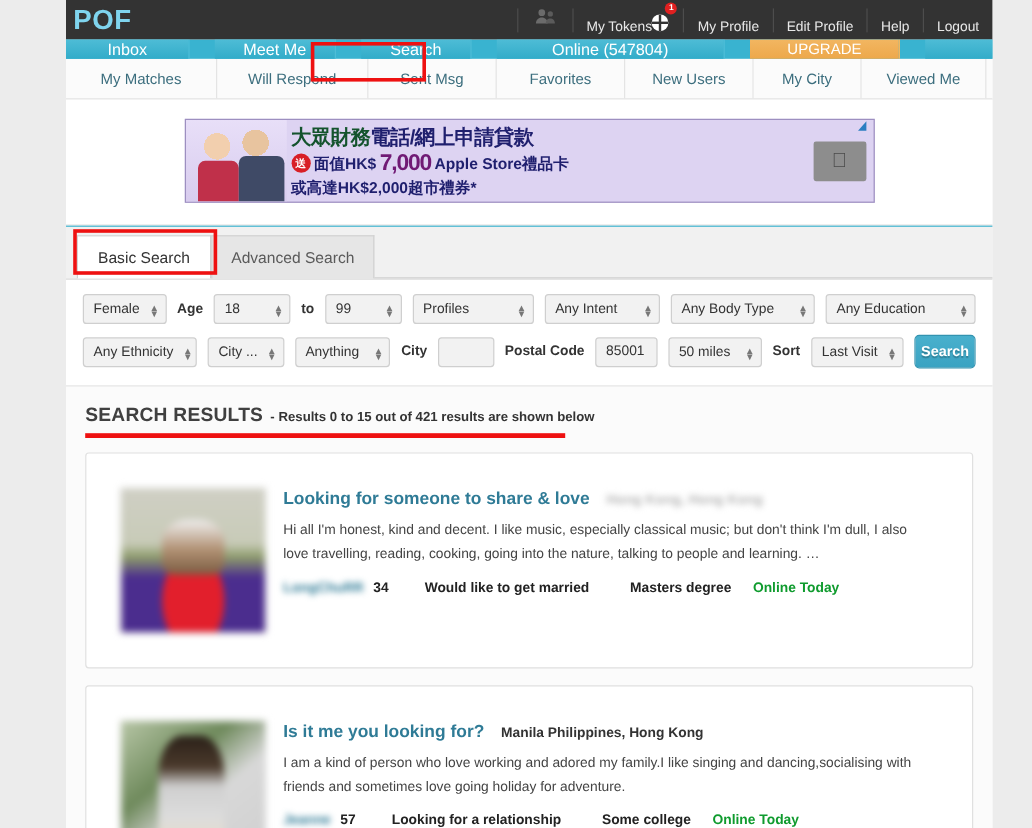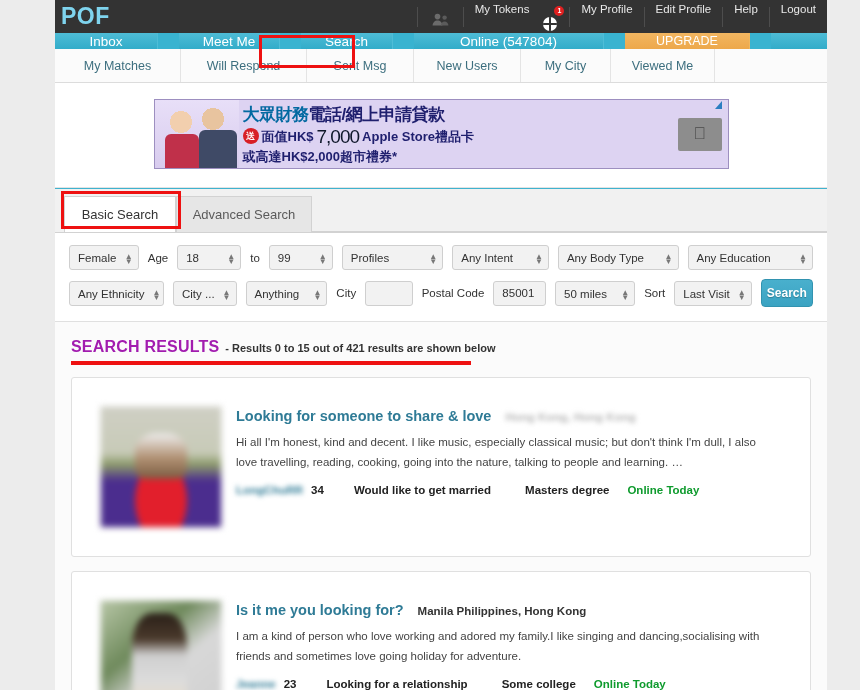--- a/index.html
+++ b/index.html
@@ -44,22 +44,22 @@
   }
   .topnav-item {
     color: #e8e8e8;
     font-size: 11.5px;
     padding: 0 11px;
     height: 19px;
     line-height: 33px;
     white-space: nowrap;
     cursor: pointer;
     display: flex;
-    align-items: flex-end;
-    gap: 14px;
+    align-items: flex-start;
+    gap: 0;
   }
   .people-icon { opacity: .55; padding: 0 14px; }
   .token-wrap { position: relative; display: inline-block; width: 15px; height: 15px; }
   .token-globe {
     width: 14px; height: 14px; border-radius: 50%;
     background: #ffffff;
     position: relative;
     overflow: hidden;
     display: inline-block;
   }
@@ -175,28 +175,28 @@
     width:34px; height:34px; border-radius:6px 6px 0 0;
     background:#c0304a;
   }
   .ad-people::after {
     content:""; position:absolute; left:44px; top:30px;
     width:38px; height:38px; border-radius:6px 6px 0 0;
     background:#3f4a66;
   }
   .ad-copy { flex: 1; padding-left: 4px; line-height: 1; }
   .ad-line1 { font-size: 17px; font-weight: bold; color: #1f1f6e; letter-spacing: -.5px; }
-  .ad-line1 .red { color: #0369a1; }
+  .ad-line1 .red { color: #14532d; }
   .ad-line2 { font-size: 13px; font-weight: bold; color: #1f1f6e; margin-top: 4px; display:flex; align-items:center; gap:3px;}
   .ad-seal {
     display:inline-block; width:16px; height:16px; border-radius:50%;
     background:#d81f26; color:#fff; font-size:9px; font-weight:bold;
     text-align:center; line-height:16px;
   }
-  .ad-big { color:#0f172a; font-size:19px; font-weight:normal; letter-spacing:-1px;}
+  .ad-big { color:#701a75; font-size:19px; font-weight:bold; letter-spacing:-1px;}
   .ad-line3 { font-size: 13px; font-weight: bold; color: #1f1f6e; margin-top: 4px; }
   .ad-apple {
     width: 44px; height: 33px; background: #8d8d8d;
     border-radius: 2px; flex: 0 0 auto; margin: 0 6px;
     display:flex; align-items:center; justify-content:center;
     color:#4a4a4a; font-size:17px;
   }
   .ad-right { width: 104px; flex: 0 0 auto; text-align:center; padding-right:4px;}
   .ad-btn {
     display:inline-flex; align-items:center; gap:4px;
@@ -271,21 +271,21 @@
   .txt {
     background:#f2f2f2;
     border:1px solid #cfcfcf;
     border-radius:3px;
     height:25px;
     font-size:11.5px; color:#333;
     padding: 0 8px;
     display:flex; align-items:center;
     cursor: text;
   }
-  .lbl { font-size:11.5px; color:#333; font-weight:normal; white-space:nowrap; }
+  .lbl { font-size:11.5px; color:#333; font-weight:bold; white-space:nowrap; }
   .w-gender { width: 72px; }
   .w-age    { width: 66px; }
   .w-age2   { width: 66px; align-items: center; }
   .w-prof   { width: 105px; }
   .w-intent { width: 100px; }
   .w-body   { width: 125px; }
   .w-edu    { width: 130px; }
   .w-eth    { width: 95px; }
   .w-region { width: 68px; }
   .w-any    { width: 92px; }
@@ -306,21 +306,21 @@
   }
 
   
   .results-wrap {
     background:#fbfbfb;
     border-top:1px solid #e0e0e0;
     padding: 16px 16px 0 16px;
   }
   .results-head { display:flex; align-items:baseline; gap:6px; }
   .results-title {
-    color:#a21caf; font-size:16px; font-weight:bold; letter-spacing:.2px;
+    color:#404040; font-size:16px; font-weight:bold; letter-spacing:.2px;
   }
   .results-sub { font-size:11px; font-weight:bold; color:#333; }
   .red-underline {
     height:4px; background:#ee1111; width: 400px; margin-top:5px;
   }
   .cards { margin-top: 12px; }
   .card {
     background:#ffffff;
     border:1px solid #e0e0e0;
     border-radius:3px;
@@ -425,20 +425,21 @@
     <div class="navtab nav-online">Online (547804)</div>
     <div class="navtab upgrade nav-upgrade">UPGRADE</div>
     <div class="nav-tail"></div>
     <div class="hl hl-search"></div>
   </div>
 
   <div class="subnav">
     <div class="subtab sub-0">My Matches</div>
     <div class="subtab sub-1">Will Respond</div>
     <div class="subtab sub-2">Sent Msg</div>
+    <div class="subtab sub-3">Favorites</div>
     <div class="subtab sub-4">New Users</div>
     <div class="subtab sub-5">My City</div>
     <div class="subtab sub-6">Viewed Me</div>
     <div class="sub-tail"></div>
   </div>
 
   <div class="ad-region">
     <div class="ad">
       <div class="ad-people"></div>
       <div class="ad-copy">
@@ -600,21 +601,21 @@
       <div class="card">
         <div class="thumb thumb-2"></div>
         <div class="cbody">
           <div class="crow1">
             <span class="ctitle">Is it me you looking for?</span>
             <span class="cloc">Manila Philippines, Hong Kong</span>
           </div>
           <div class="cdesc">I am a kind of person who love working and adored my family.I like singing and dancing,socialising with friends and sometimes love going holiday for adventure.</div>
           <div class="crow3">
             <span class="cuser">Jeanne</span>
-            <span class="cage">23</span>
+            <span class="cage">57</span>
             <span class="cintent">Looking for a relationship</span>
             <span class="cedu">Some college</span>
             <span class="conline">Online Today</span>
           </div>
         </div>
       </div>
 
     </div>
   </div>
 

